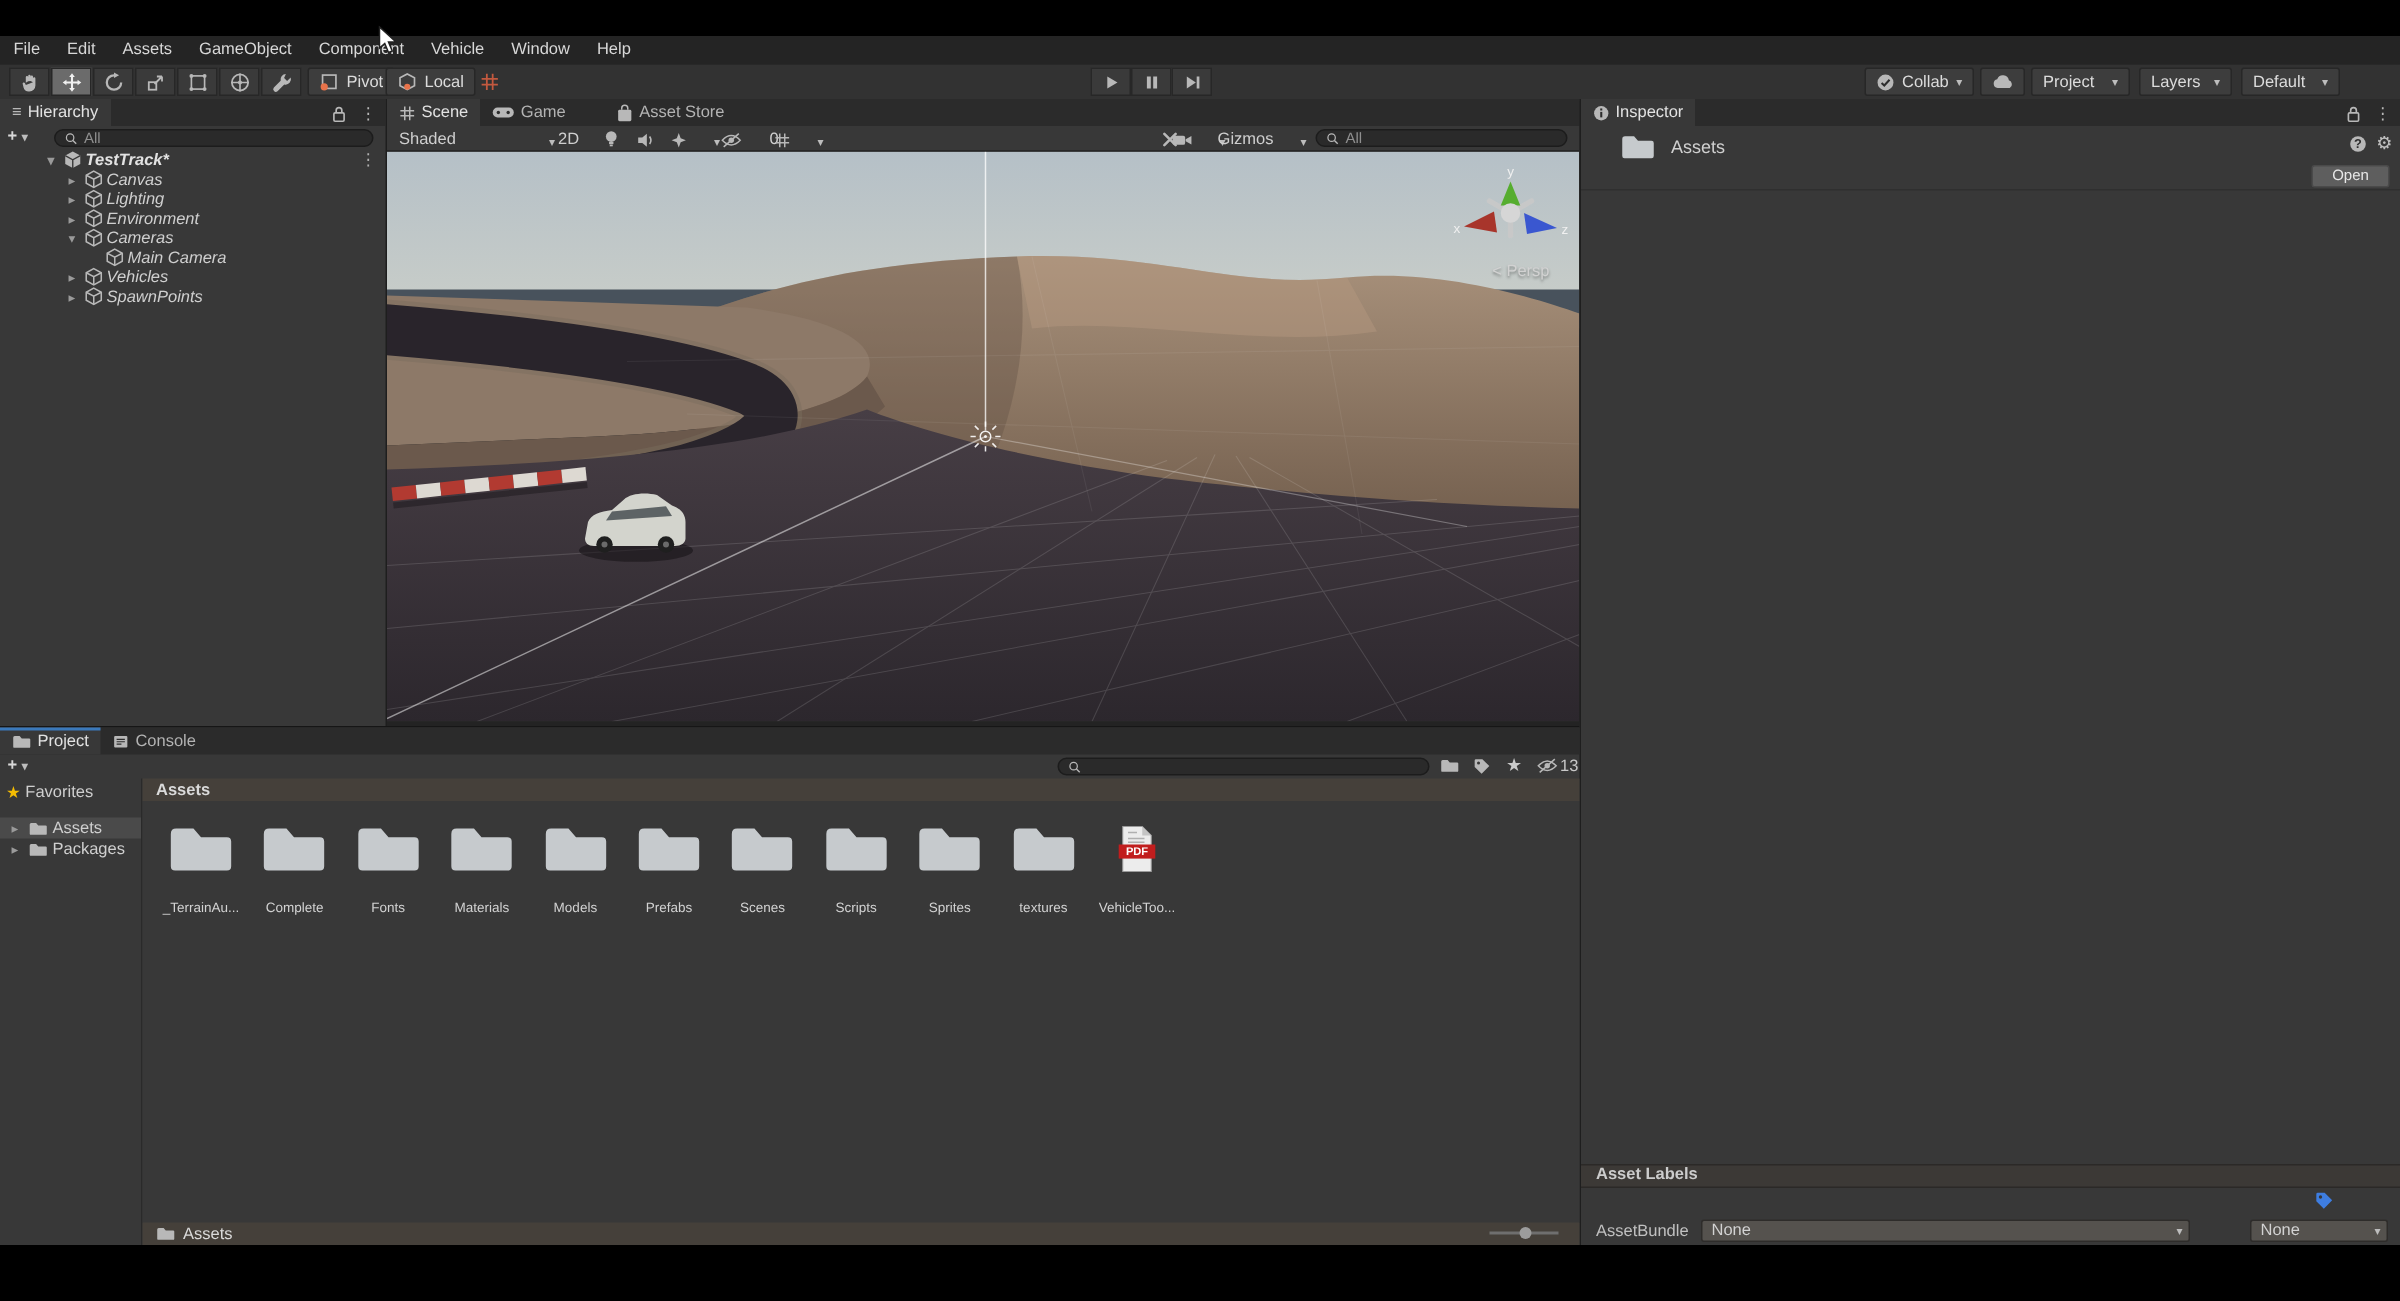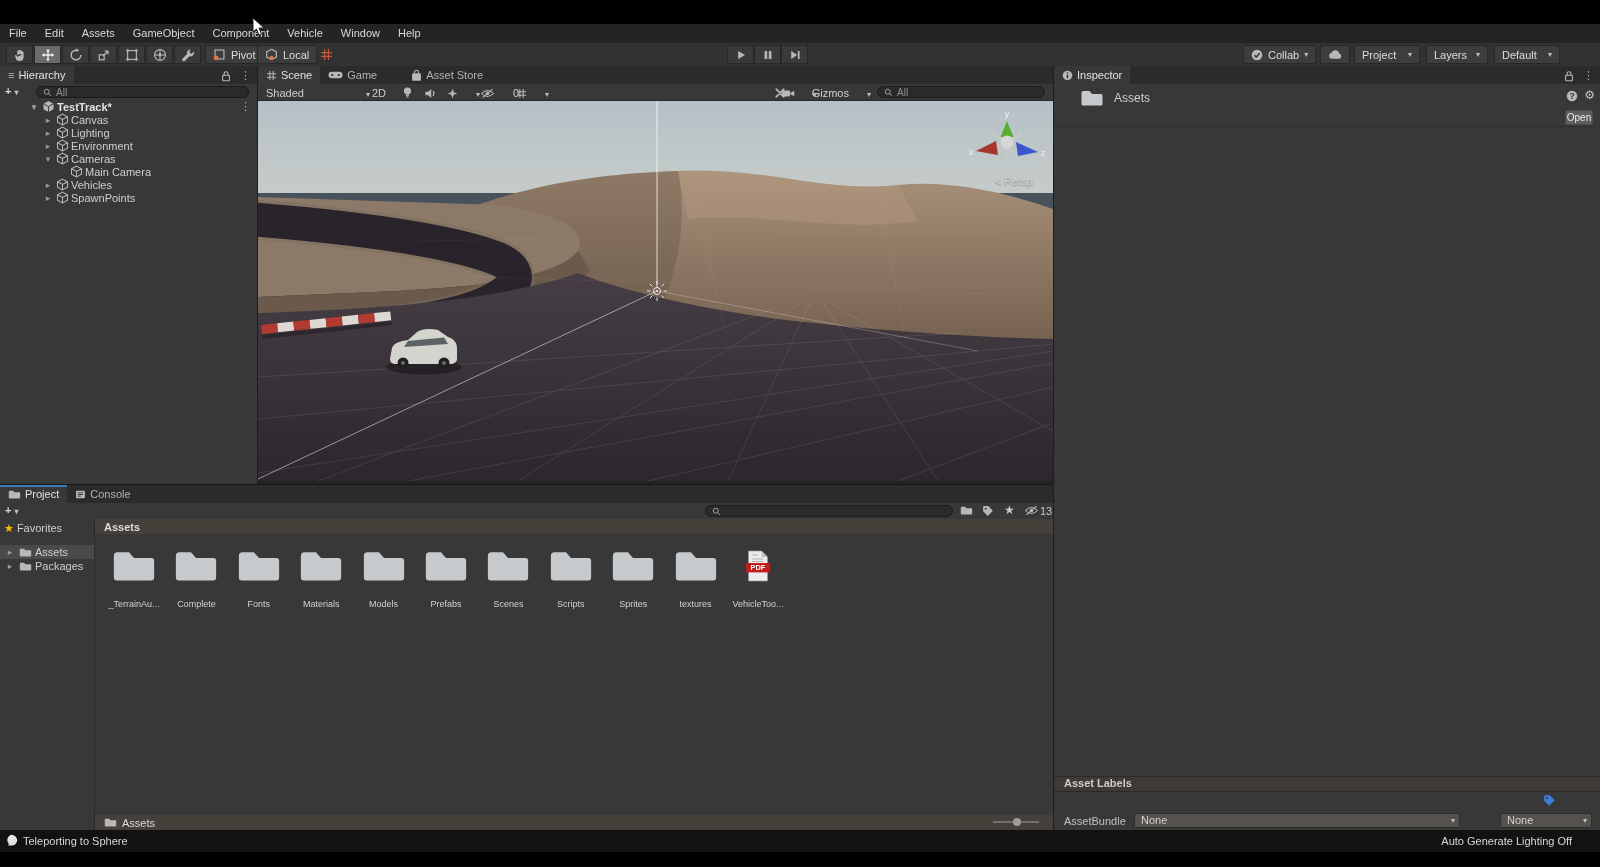--- a/index.html
+++ b/index.html
@@ -30,21 +30,21 @@
   .tab.active.blue::before{content:"";position:absolute;left:0;right:0;top:0;height:2px;background:#3a79bb;}
   .strip-icons{position:absolute;top:3px;right:6px;display:flex;gap:9px;align-items:center;}
   .searchbox{position:absolute;background:#2a2a2a;border:1px solid #1c1c1c;border-radius:7px;
              display:flex;align-items:center;gap:4px;padding:0 6px;color:#8f8f8f;font-size:10px;box-sizing:border-box;}
   
   #hierarchy{left:0;top:66px;width:258px;height:418px;border-right:1px solid #1e1e1e;box-sizing:border-box;}
   #hier-rows{position:absolute;left:0;right:0;top:34px;}
   .hrow{height:13px;display:flex;align-items:center;gap:2px;color:#cfcfcf;}
   .fold{width:12px;text-align:center;color:#9a9a9a;font-size:9px;flex:none;}
   .hicon{width:13px;height:13px;}
-  .hlabel{white-space:nowrap;}
+  .hlabel{white-space:nowrap;font-style:italic;}
   
   #scenepanel{left:258px;top:66px;width:795px;height:418px;background:#2b2b2b;}
   #sv-toolbar{position:absolute;left:0;right:0;top:18px;height:17px;background:#383838;border-bottom:1px solid #272727;box-sizing:border-box;}
   .svitem{position:absolute;top:1px;height:14px;display:flex;align-items:flex-end;gap:18px;color:#cfcfcf;font-size:11px;}
   #viewport{position:absolute;left:0;top:35px;width:795px;height:380px;overflow:hidden;}
   .persp-label{color:#d2d2d2;font-size:11px;text-shadow:0 1px 2px rgba(0,0,0,.4);}
   
   #project{left:0;top:484px;width:1053px;height:346px;border-top:1px solid #161616;box-sizing:border-box;}
   #proj-body{position:absolute;left:0;right:0;top:34px;bottom:0;}
   #proj-tree{position:absolute;left:0;top:0;bottom:0;width:95px;border-right:1px solid #2a2a2a;box-sizing:border-box;}
@@ -55,21 +55,21 @@
   #assets-header{top:0;font-weight:bold;}
   #proj-bottom{bottom:0;}
   #folder-grid{position:absolute;left:95px;right:0;top:15px;bottom:15px;background:#383838;}
   .fcell{position:absolute;top:12px;width:60px;text-align:center;}
   .fcell .thumb{width:46px;height:40px;margin:0 auto;color:#c6cacd;}
   .fcell .thumb.pdf{width:26px;}
   .fcell .flabel{margin-top:11px;font-size:9px;color:#d2d2d2;white-space:nowrap;overflow:hidden;text-overflow:ellipsis;}
   
   #inspector{left:1053px;top:66px;width:547px;height:764px;border-left:1px solid #1e1e1e;box-sizing:border-box;padding-left:46px;}
   #insp-header{position:absolute;left:0;right:0;top:18px;height:42px;border-bottom:1px solid #2f2f2f;}
-  .open-btn{position:absolute;right:7px;top:44px;width:28px;height:15px;background:#5e5e5e;border:1px solid #4a4a4a;
+  .open-btn{position:absolute;right:7px;top:44px;width:52px;height:15px;background:#5e5e5e;border:1px solid #4a4a4a;
             border-radius:2px;color:#e8e8e8;font-size:10px;text-align:center;line-height:14px;box-sizing:border-box;}
   #asset-labels{position:absolute;left:0;right:0;top:710px;height:16px;background:#3c3936;
       border-top:1px solid #2b2927;border-bottom:1px solid #2b2927;display:flex;align-items:flex-start;
       padding-left:10px;font-weight:bold;color:#cccccc;box-sizing:border-box;}
   .ab-dd{position:absolute;height:15px;background:#55524e;border:1px solid #2e2c2a;border-radius:2px;
          color:#d2d2d2;font-size:11px;line-height:13px;padding:0 6px;box-sizing:border-box;}
   .ab-dd .caret{position:absolute;right:4px;top:3px;}
   
   #statusbar{left:0;top:830px;width:1600px;height:22px;background:#121212;color:#d8d8d8;}
   #blackstrip{left:0;top:852px;width:1600px;height:15px;background:#000;}
@@ -754,24 +754,15 @@
               <path d="M2 6 Q2 3.5 4.5 3.5 L12.5 3.5 16 7.5 28 7.5 Q30 7.5 30 9.5 L30 21 Q30 23 28 23 L4 23 Q2 23 2 21 Z" fill="currentColor"></path>
             </svg>
           </span>
         <span>Assets</span>
         <span class="abs" style="right:14px;top:6px;width:46px;height:2px;background:#6f6f6f;"></span>
         <span class="abs" style="right:32px;top:3px;width:8px;height:8px;border-radius:50%;background:#9c9c9c;"></span>
       </div>
     </div>
   </div>
 
-  <div id="statusbar" class="abs">
-    <span class="abs ic" style="left:5px;top:4px;width:13px;height:13px;">
-        <svg viewBox="0 0 13 13">
-          <path d="M6.5 .8 a5.7 5.4 0 0 1 0 10.8 L3 11.6 4 9.8 a5.7 5.4 0 0 1 2.5-9Z" fill="#e3e3e3"></path>
-        </svg>
-      </span>
-    <span class="abs" style="left:23px;top:5px;">Teleporting to Sphere</span>
-    <span class="abs" style="right:28px;top:5px;">Auto Generate Lighting Off</span>
-  </div>
   <div id="blackstrip" class="abs"></div>
 
 </div>
 
 </body></html>

